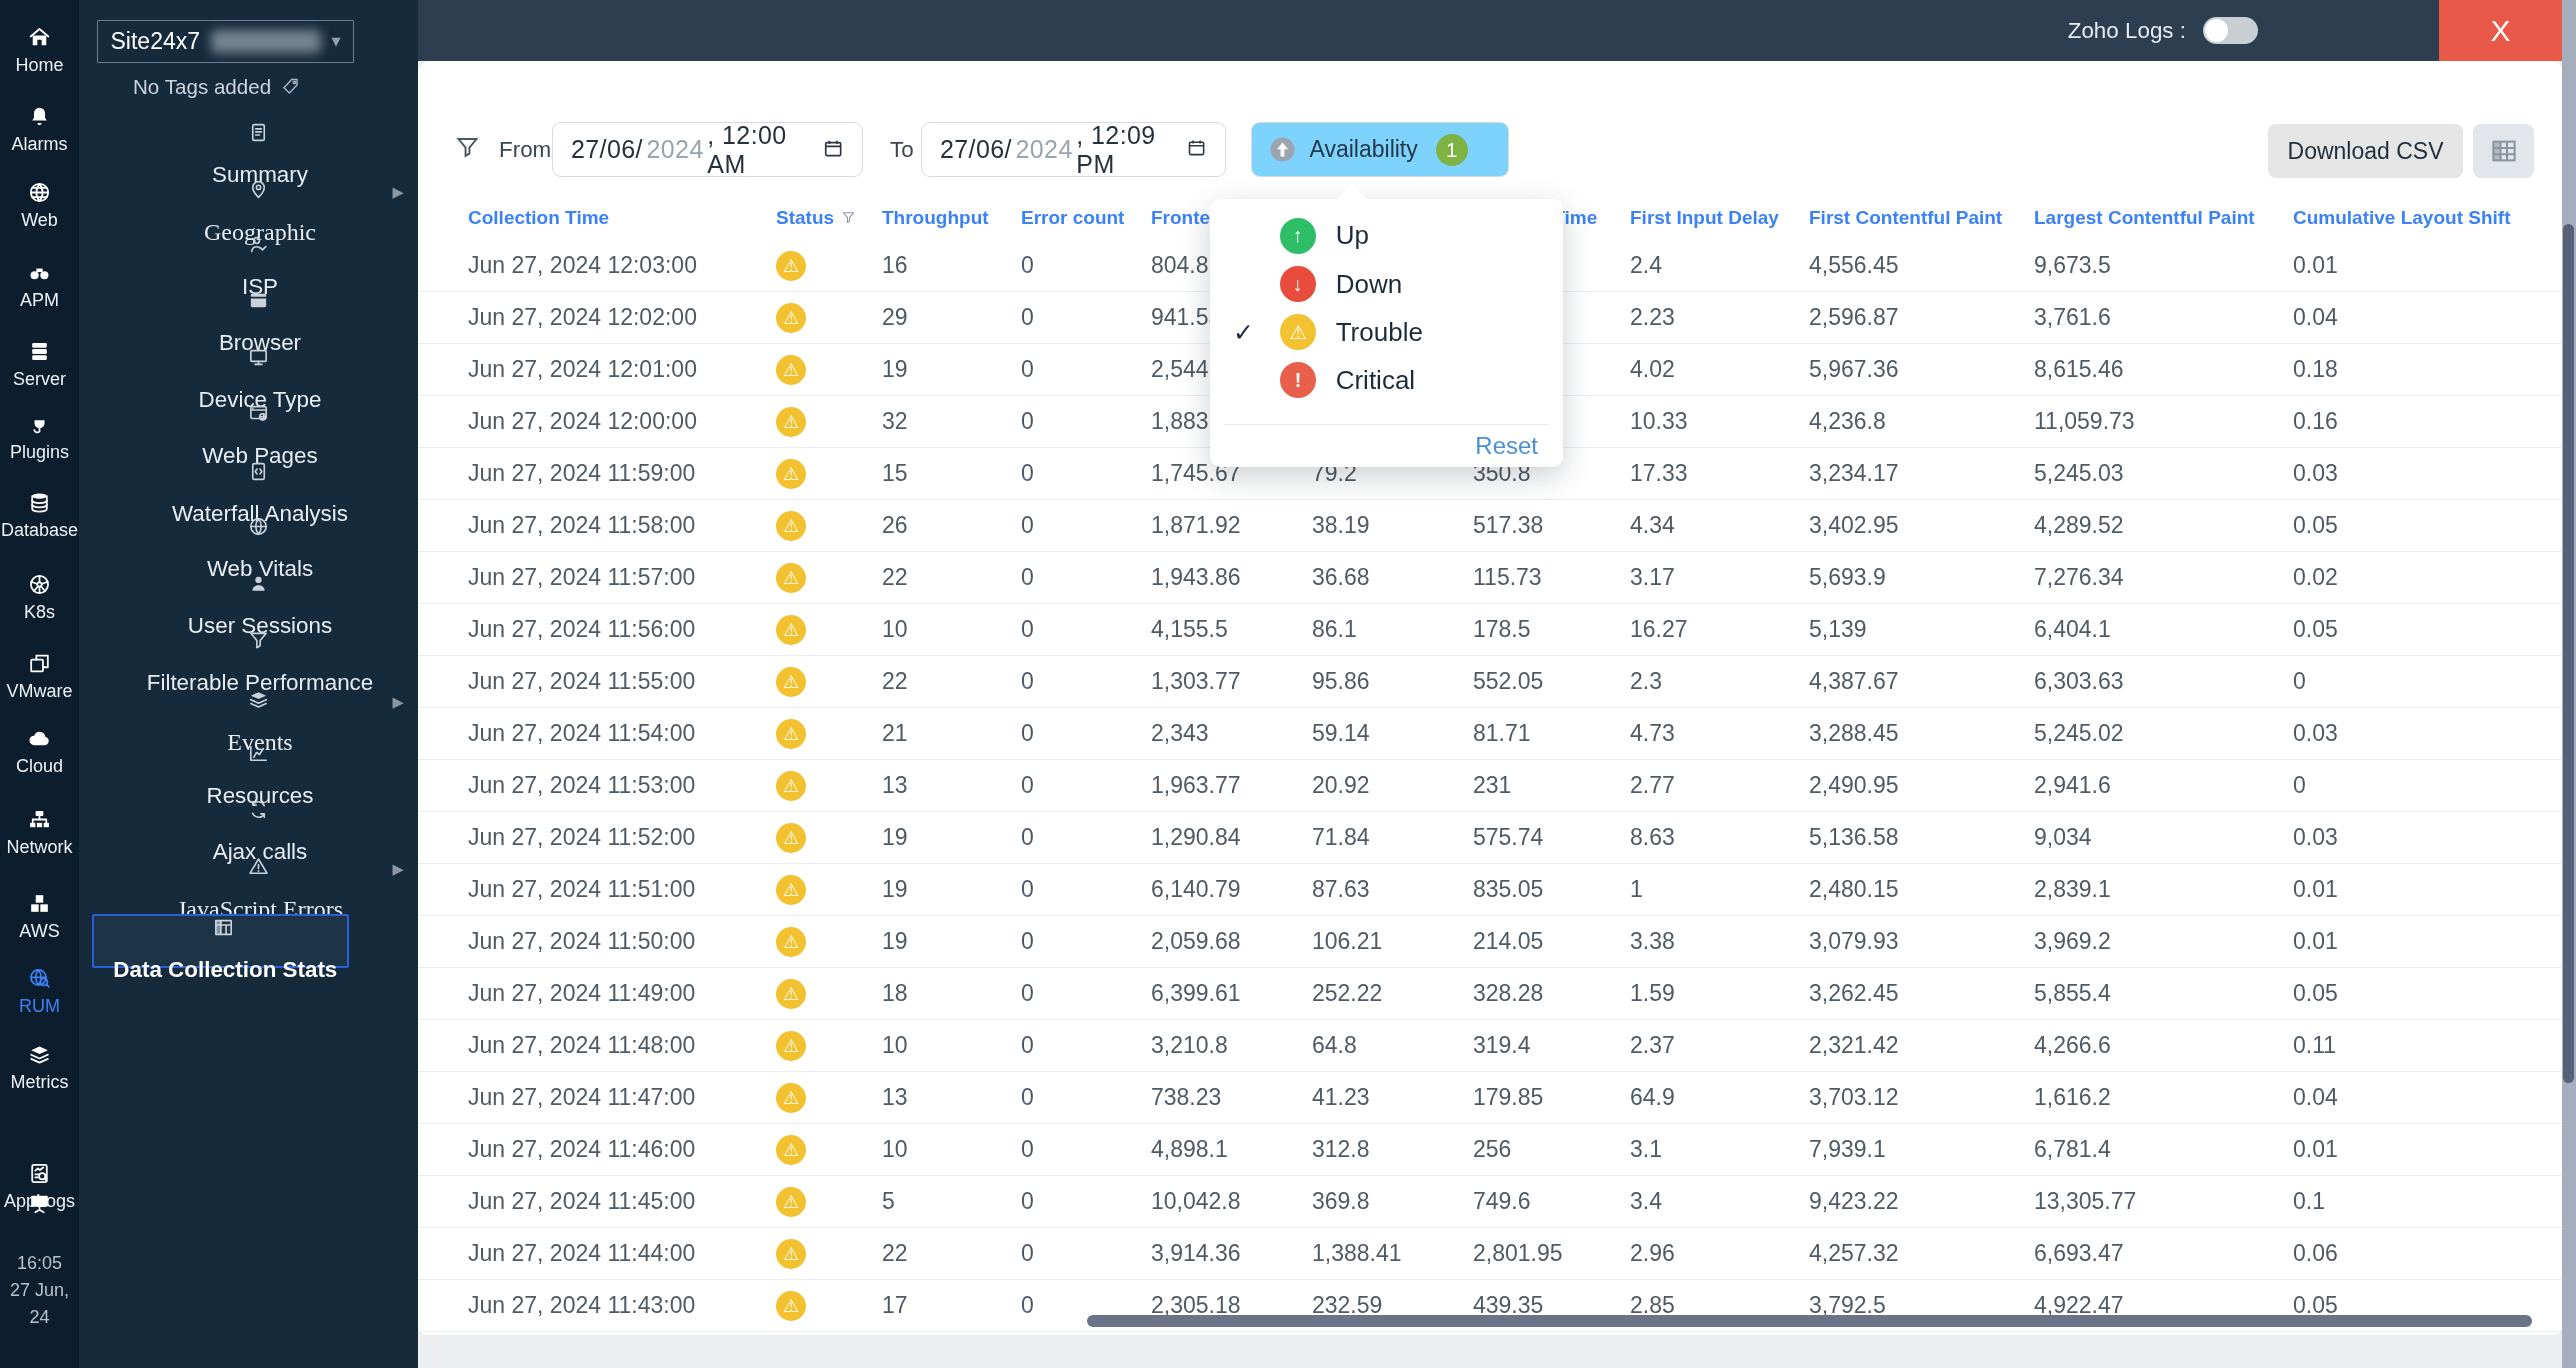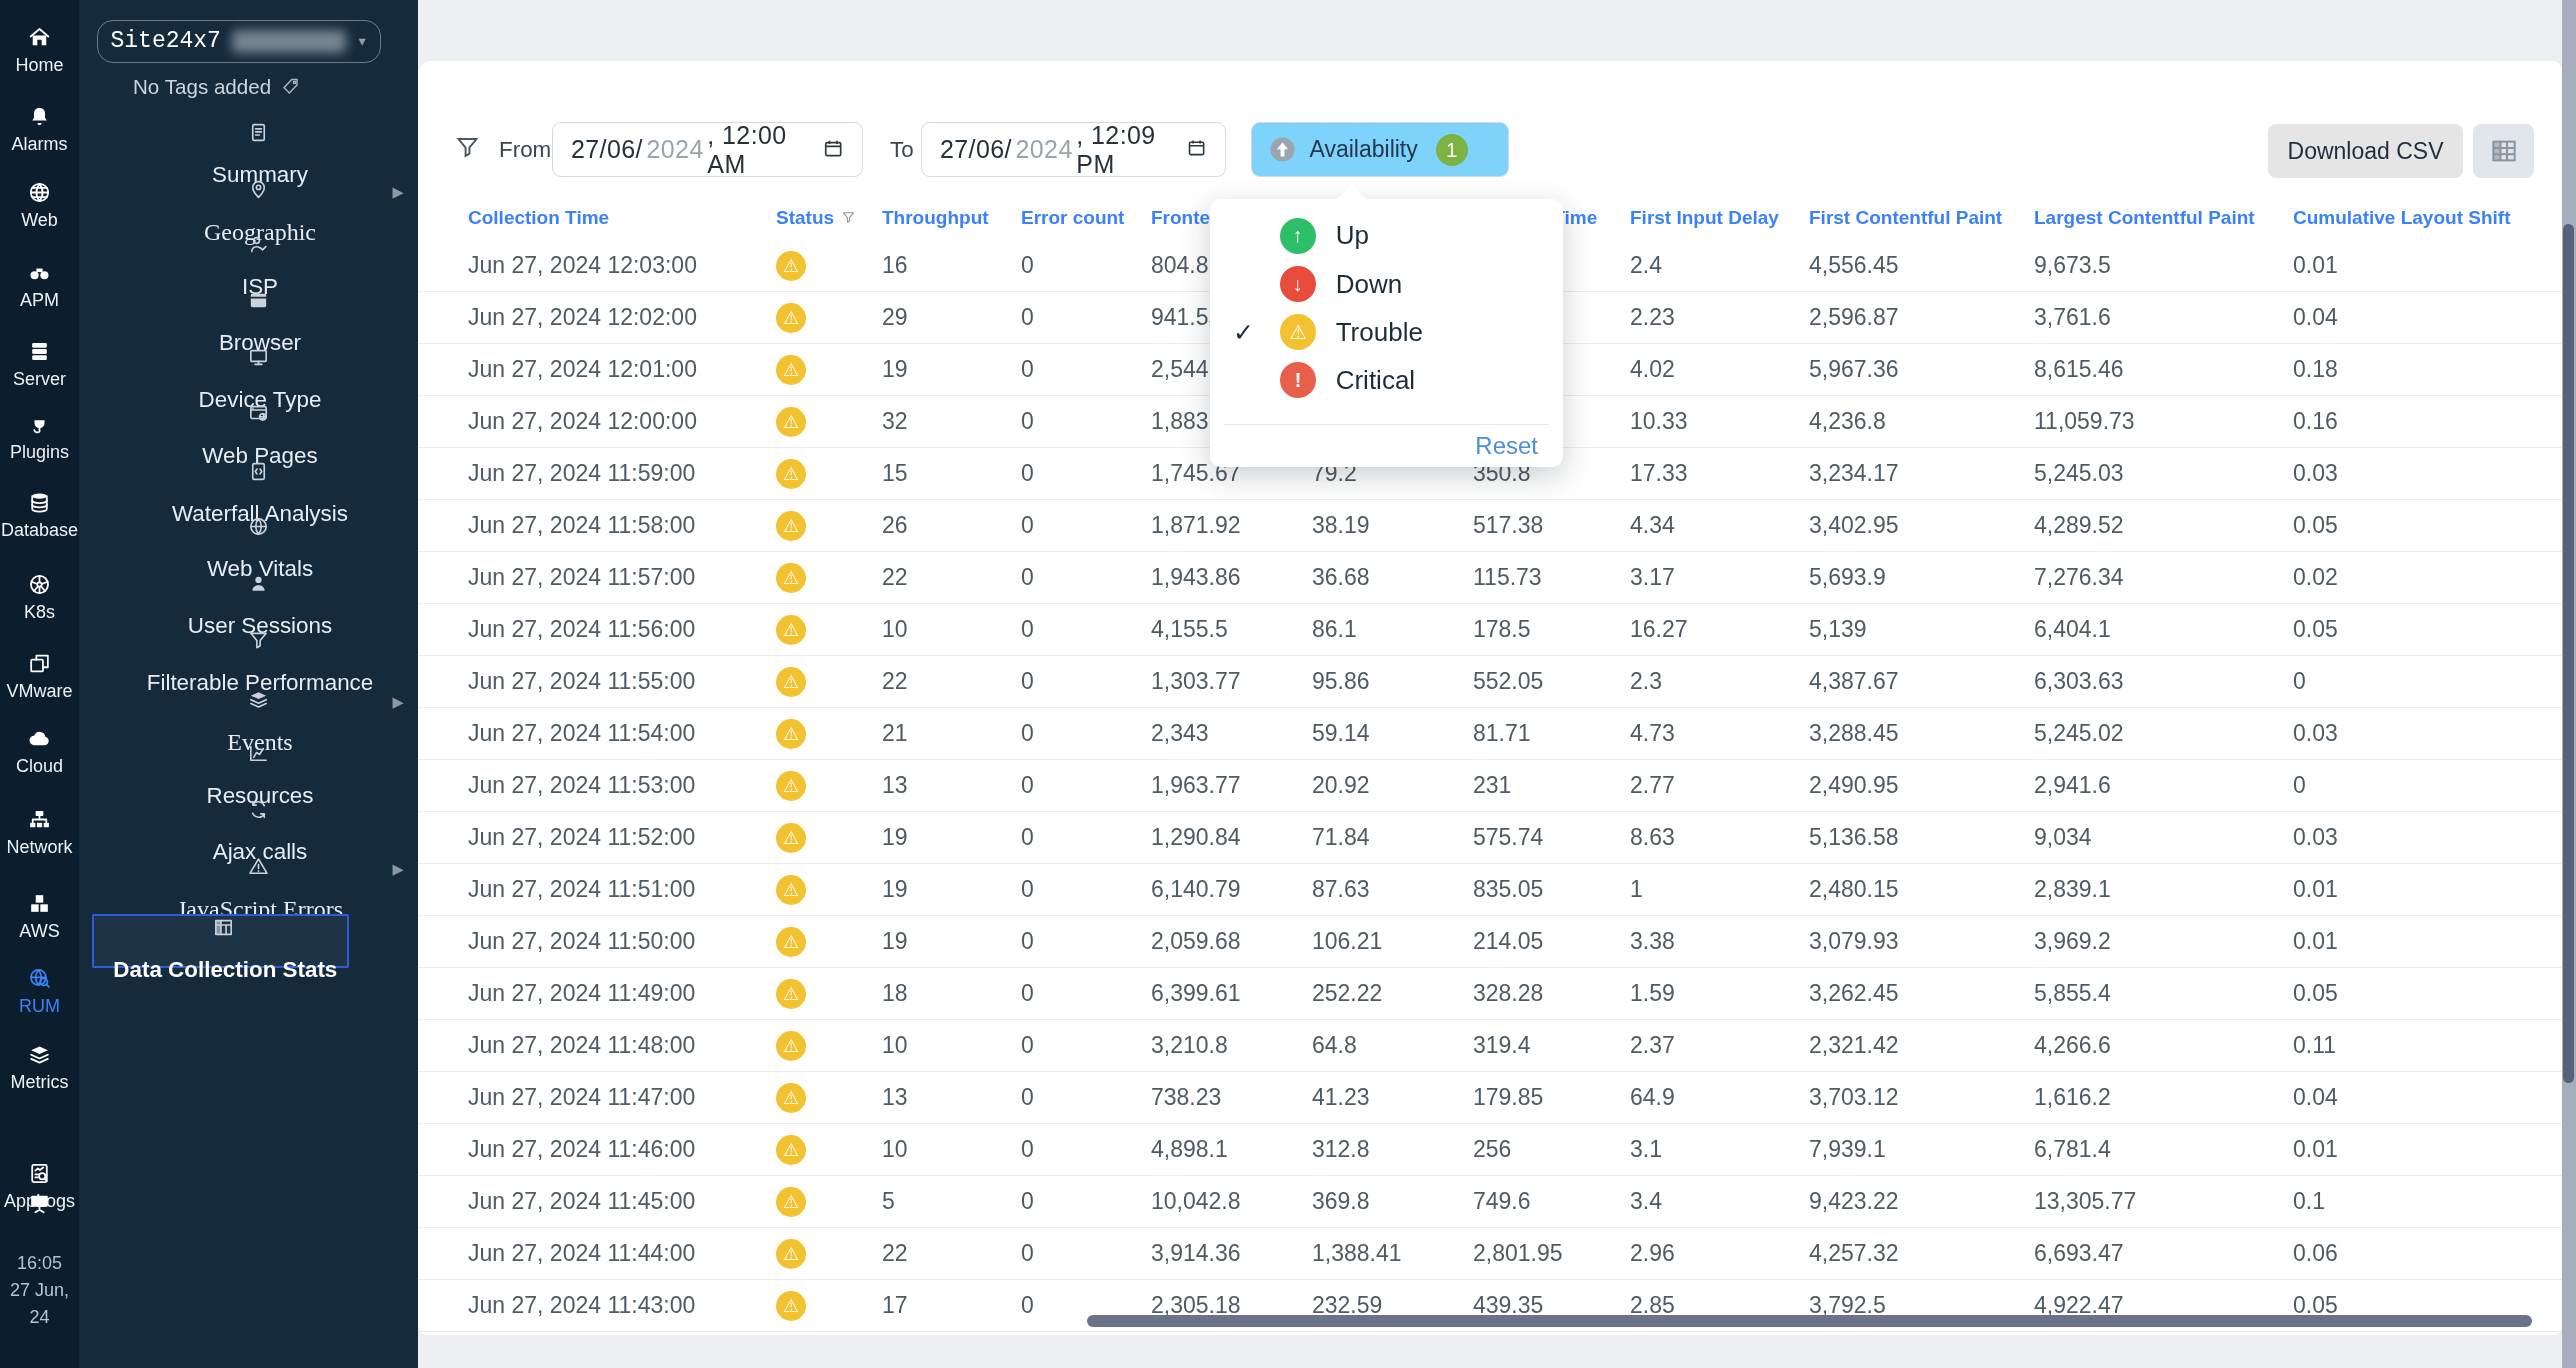--- a/index.html
+++ b/index.html
@@ -9,22 +9,22 @@
   
   #rail{position:absolute;left:0;top:0;width:79px;height:1369px;background:#0c1e2e;z-index:5;}
   .rail-item{position:absolute;left:0;width:79px;text-align:center;color:#f4f7f9;cursor:pointer;}
   .rail-item .ric{display:flex;justify-content:center;height:27px;color:#ffffff;}
   .rail-item .ric svg{width:25px;height:25px;}
   .rail-item .rlb{font-size:18px;margin-top:2.7px;color:#eef2f5;}
   .rail-item.active .ric, .rail-item.active .rlb{color:#3b82f6;}
   #rail-clock{position:absolute;left:0;top:1250px;width:79px;text-align:center;color:#b9c3cc;font-size:18px;line-height:27px;}
   
   #submenu{position:absolute;left:79px;top:0;width:339px;height:1369px;background:#152a3b;z-index:4;}
-  #project-select{position:absolute;left:18px;top:19.7px;width:284px;height:43px;border:0.9px solid #6b7c8c;border-radius:16px;
-      display:flex;align-items:center;padding:0 12.5px;box-sizing:border-box;color:#fff;font-size:23px;cursor:pointer;font-family:Liberation Mono, monospace;}
+  #project-select{position:absolute;left:18px;top:19.7px;width:257px;height:43px;border:0.9px solid #6b7c8c;border-radius:1px;
+      display:flex;align-items:center;padding:0 12.5px;box-sizing:border-box;color:#fff;font-size:23px;cursor:pointer;}
   #project-select .blur-patch{flex:1;height:23px;margin:0 10.7px;background:#97a3ad;border-radius:4.5px;filter:blur(5.4px);opacity:.75;}
   #project-select .caret{color:#93a0ac;font-size:18px;}
   #no-tags{position:absolute;left:54px;top:75px;display:flex;align-items:center;gap:9px;color:#ccd5dd;font-size:20.6px;}
   #no-tags svg{width:21.5px;height:21.5px;color:#aab6c0;}
   .menu-item{position:absolute;left:0;width:339px;height:56px;display:flex;align-items:center;padding-left:23px;
       box-sizing:border-box;color:#e8edf2;font-size:22.4px;gap:14.3px;cursor:pointer;flex-direction:column;}
   .menu-item .mic{width:27px;height:27px;color:#c9d2da;flex:0 0 27px;}
   .menu-item .mic svg{width:23px;height:23px;}
   .menu-item.serif .mlabel{font-family:"Liberation Serif",serif;font-size:24px;}
   .menu-item .chev{position:absolute;right:14.3px;color:#8b97a3;font-size:22.4px;}
@@ -406,20 +406,27 @@
               <path d="M4 9.4h16M9.3 4.8v14.4M14.7 9.4v9.8"></path>
               <path d="M4 4.8h5.3v14.4H4z" fill="currentColor" stroke="none" opacity=".6"></path>
             </svg>
           </span>
           <span class="mlabel">Data Collection Stats</span>
         </div>
       </div>
   </div>
 
   <div id="main">
+    <div id="topbar">
+      <div id="zoho-label">Zoho Logs :</div>
+      <div id="zoho-toggle">
+          <div class="knob"></div>
+        </div>
+      <div id="close-btn">X</div>
+    </div>
 
     <div id="content">
       <div id="funnel-icon">
         <svg viewBox="0 0 24 24" fill="none" stroke="currentColor" stroke-width="1.7">
             <path d="M4 4.5h16l-6.3 7.6v5.4l-3.4 2V12.1z"></path>
           </svg>
       </div>
       <div id="from-label">From</div>
       <div id="from-input" class="date-input">
         <span>27/06/</span>

